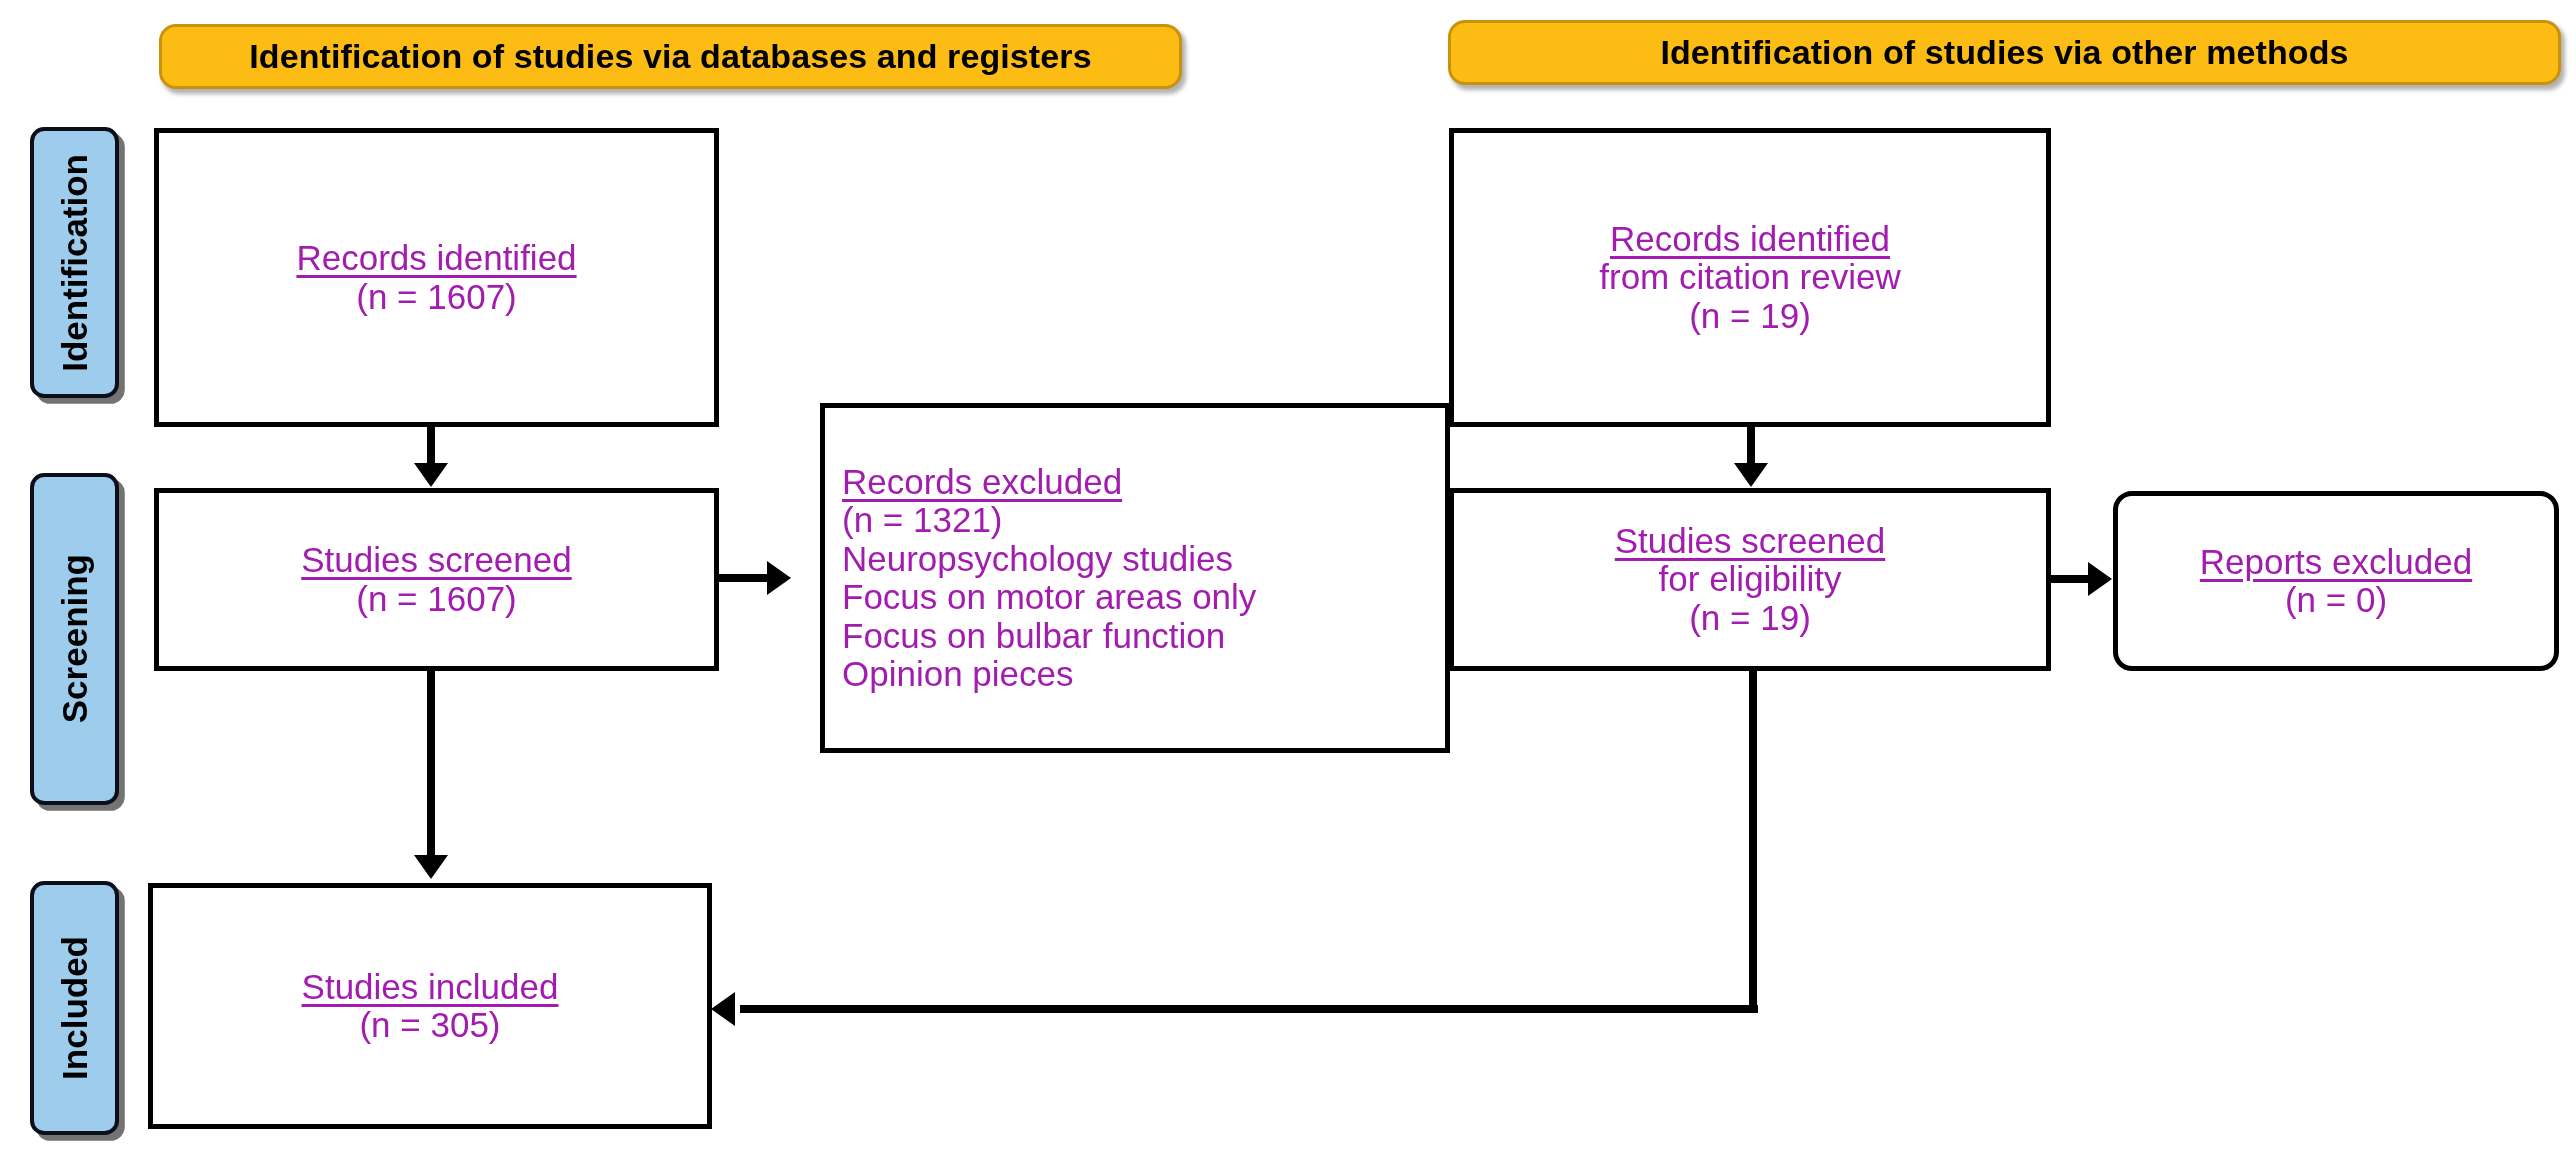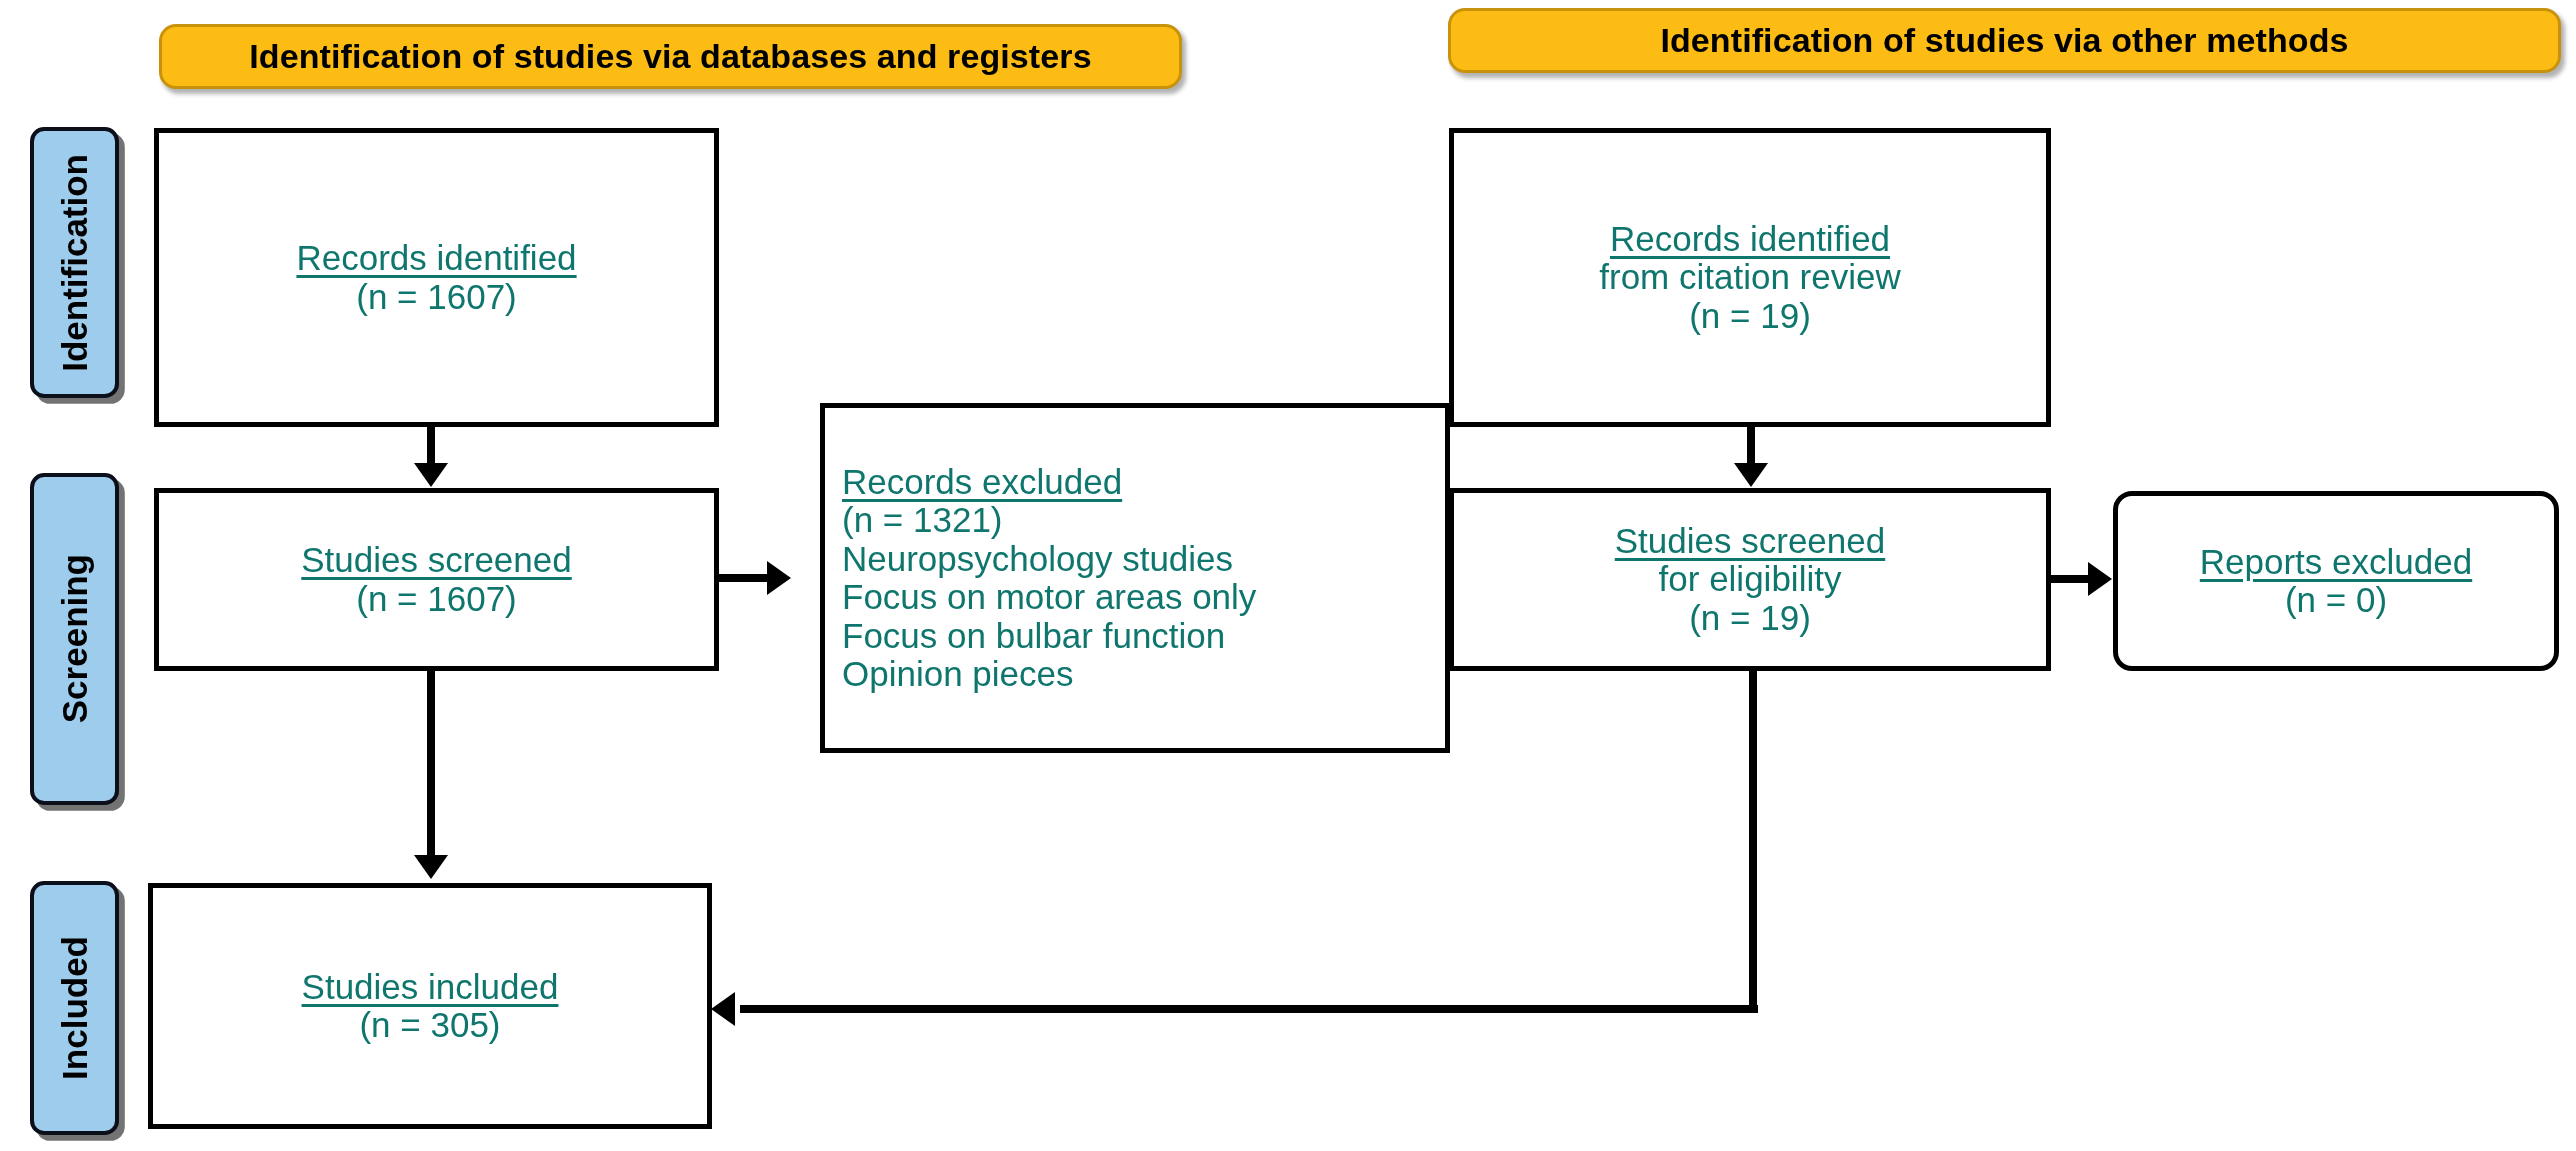--- a/index.html
+++ b/index.html
@@ -68,21 +68,21 @@
     display: flex;
     flex-direction: column;
     justify-content: center;
   }
   .node.center { align-items: center; text-align: center; }
   .node.leftal { align-items: flex-start; text-align: left; padding-left: 17px; }
 
   .node-line {
     font-size: 35px;
     line-height: 1.10;
-    color: #0f766e;
+    color: #a21caf;
     white-space: nowrap;
   }
   .node-line.u { text-decoration: underline; text-underline-offset: 5.2px; }
 
   
   .conn {
     position: absolute;
     background: #000000;
   }
   .conn.v { width: 8.4px; }
@@ -111,21 +111,21 @@
 </style>
 </head>
 <body>
 
 <div id="stage">
 
   <div class="banner" style="left:159px; top:24px; width:1023px; height:65px;">
     <span class="banner-label">Identification of studies via databases and registers</span>
   </div>
 
-  <div class="banner" style="left:1448px; top:8px; width:1113px; height:65px;">
+  <div class="banner" style="left:1448px; top:20px; width:1113px; height:65px;">
     <span class="banner-label">Identification of studies via other methods</span>
   </div>
 
   <div class="stage-tab" style="left:30px; top:127px; width:89px; height:271px;">
     <span class="stage-tab-label">Identification</span>
   </div>
 
   <div class="stage-tab" style="left:30px; top:473px; width:89px; height:332px;">
     <span class="stage-tab-label">Screening</span>
   </div>

